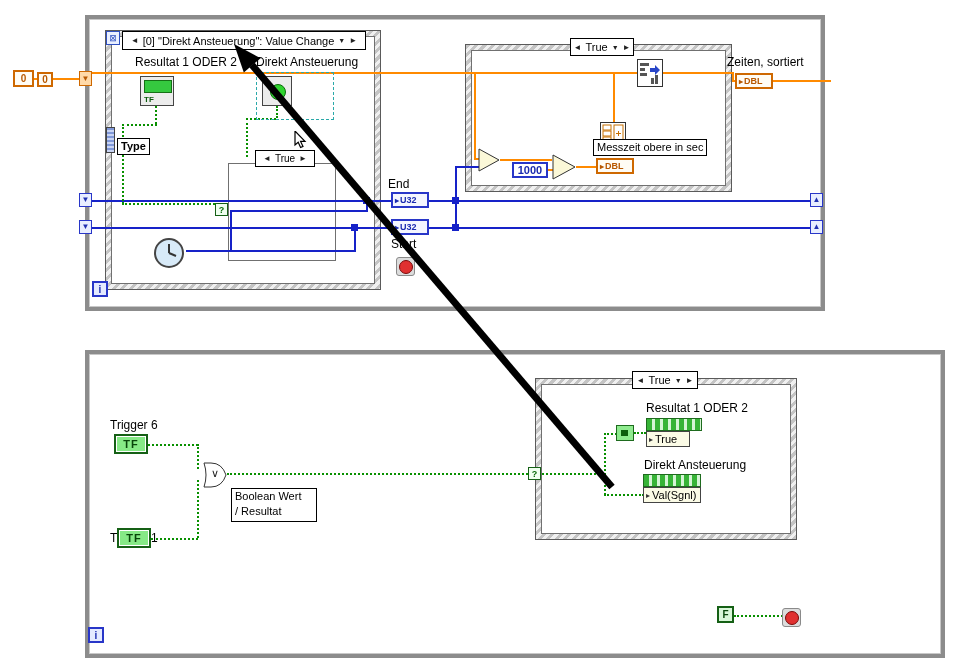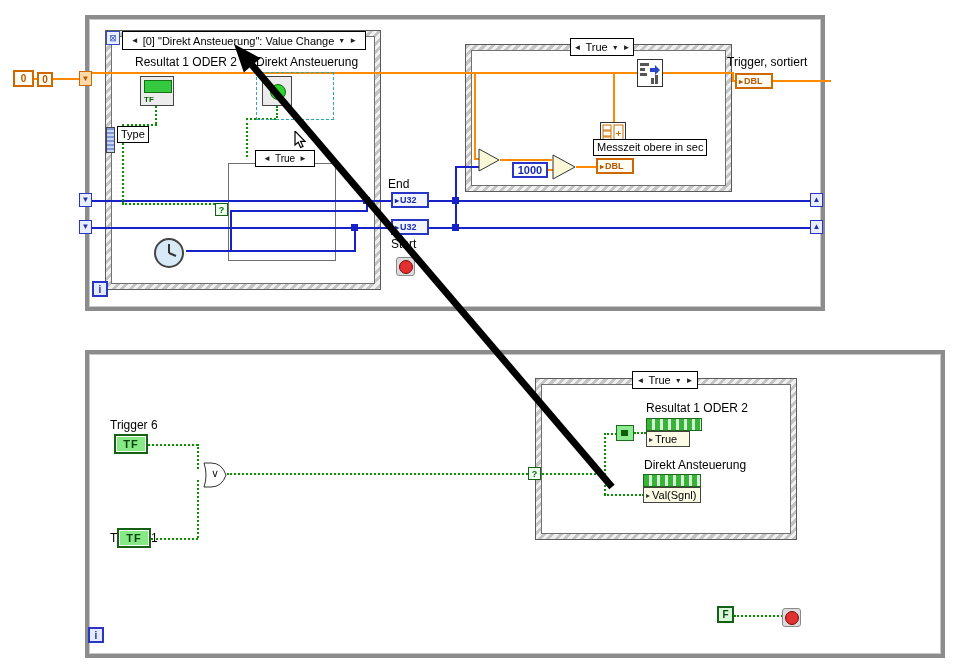--- a/index.html
+++ b/index.html
@@ -137,21 +137,21 @@
     <div style="position:absolute;left:3px;bottom:1px;font-size:8px;font-weight:bold;color:#0B5B0B;">TF</div>
   </div>
 
   <div class="a lbl" style="left:256px;top:55px;">Direkt Ansteuerung</div>
   <div class="a icon-frame" style="left:262px;top:76px;width:30px;height:30px;">
     <div style="position:absolute;left:7px;top:7px;width:14px;height:14px;border-radius:50%;background:#2FD32F;border:1px solid #0B6B0B;"></div>
   </div>
   <div class="a sel-dash" style="left:256px;top:72px;width:76px;height:46px;"></div>
 
   <div class="a" style="left:106px;top:127px;width:9px;height:26px;background:repeating-linear-gradient(0deg,#C8D4F4 0 2px,#8098D8 2px 4px);border:1px solid #444;box-sizing:border-box;z-index:5;"></div>
-  <div class="a boxlbl" style="left:117px;top:126px;">Type</div>
+  <div class="a boxlbl" style="left:117px;top:138px;font-weight:bold;">Type</div>
 
   <div class="a hatch" style="left:222px;top:157px;width:118px;height:108px;"></div>
   <div class="a sinner" style="left:228px;top:163px;width:106px;height:96px;"></div>
   <div class="a selhdr" style="left:255px;top:150px;width:58px;height:15px;font-size:10px;">
     <span class="arr">◄</span>
     <span>True</span>
     <span class="arr">►</span>
   </div>
   <div class="a qtun" style="left:215px;top:203px;width:13px;height:13px;">?</div>
 
@@ -207,21 +207,21 @@
         <polygon points="1,1 1,25 23,13" fill="#FBF8D8" stroke="#333"></polygon>
       </svg>
   </div>
 
   <div class="a boxlbl" style="left:593px;top:139px;">Messzeit obere in sec</div>
   <div class="a term dbl" style="left:596px;top:158px;width:38px;height:16px;">
     <span class="ta">▸</span>
     <span>DBL</span>
   </div>
 
-  <div class="a lbl" style="left:727px;top:55px;">Trigger, sortiert</div>
+  <div class="a lbl" style="left:727px;top:55px;">Zeiten, sortiert</div>
   <div class="a term dbl" style="left:735px;top:73px;width:38px;height:16px;">
     <span class="ta">▸</span>
     <span>DBL</span>
   </div>
 
   <div class="a lbl" style="left:388px;top:177px;">End</div>
   <div class="a term u32" style="left:391px;top:192px;width:38px;height:16px;">
     <span class="ta">▸</span>
     <span>U32</span>
   </div>
@@ -257,20 +257,24 @@
   <div class="a gh" style="left:634px;top:432px;width:12px;"></div>
   <div class="a gh" style="left:734px;top:615px;width:49px;"></div>
 
   <div class="a" style="left:203px;top:462px;width:24px;height:26px;z-index:5;">
     <svg width="24" height="26">
       <path d="M1,1 h7 q11,0 15,12 q-4,12 -15,12 h-7 q4,-12 0,-24 z" fill="#FFF" stroke="#333"></path>
     </svg>
     <span style="position:absolute;left:8px;top:5px;font-size:11px;color:#222;">∨</span>
   </div>
 
+  <div class="a boxlbl" style="left:231px;top:488px;width:78px;height:32px;line-height:15px;">
+    <div>Boolean Wert</div>
+    <div>/ Resultat</div>
+  </div>
 
 
   <div class="a hatch" style="left:535px;top:378px;width:260px;height:160px;"></div>
   <div class="a sinner" style="left:541px;top:384px;width:248px;height:148px;"></div>
   <div class="a selhdr" style="left:632px;top:371px;width:64px;height:16px;">
     <span class="arr">◄</span>
     <span>True</span>
     <span class="dd">▼</span>
     <span class="arr">►</span>
   </div>

